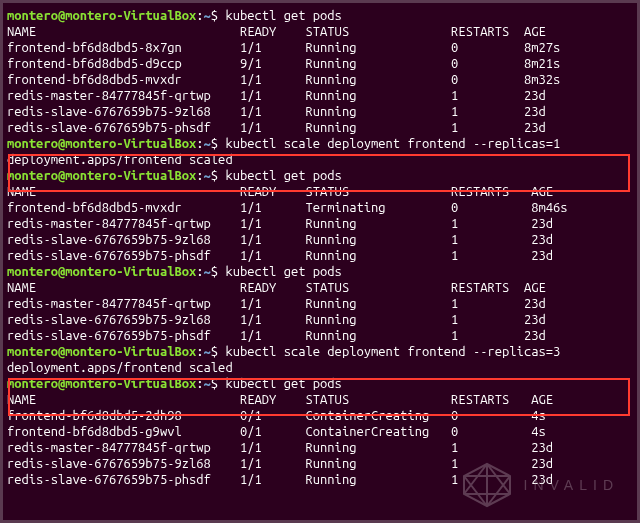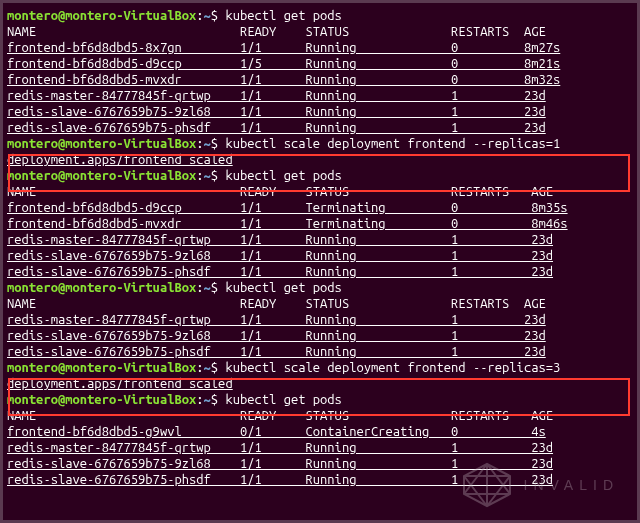--- a/index.html
+++ b/index.html
@@ -24,21 +24,21 @@
     background: #2c001e;
   }
   .line {
     white-space: pre;
   }
   .user { color: #8ae234; font-weight: bold; }
   .colon { color: #ffffff; }
   .path { color: #729fcf; font-weight: bold; }
   .cmd { color: #ffffff; }
   .hdr { color: #ffffff; font-weight: normal; }
-  .txt { color: #ffffff; text-decoration: underline; }
+  .txt { color: #ffffff; }
   .hl {
     position: absolute;
     border: 2px solid #ff3b30;
     box-sizing: border-box;
     pointer-events: none;
   }
   
   .hl1 { left: 5px; top: 151px; width: 622px; height: 38px; }
   .hl2 { left: 5px; top: 375px; width: 622px; height: 38px; }
 
@@ -61,43 +61,43 @@
   .wm-text { line-height: 22px; }
 </style>
 </head>
 <body>
 
 <div class="terminal">
   <div id="content">
       <div class="line"><span class="user">montero@montero-VirtualBox</span><span class="colon">:</span><span class="path">~</span><span class="cmd">$ </span><span class="cmd">kubectl get pods</span></div>
       <div class="line"><span class="hdr">NAME                            READY    STATUS              RESTARTS  AGE</span></div>
       <div class="line"><span class="txt">frontend-bf6d8dbd5-8x7gn        1/1      Running             0         8m27s</span></div>
-      <div class="line"><span class="txt">frontend-bf6d8dbd5-d9ccp        1/5      Running             0         8m21s</span></div>
+      <div class="line"><span class="txt">frontend-bf6d8dbd5-d9ccp        9/1      Running             0         8m21s</span></div>
       <div class="line"><span class="txt">frontend-bf6d8dbd5-mvxdr        1/1      Running             0         8m32s</span></div>
       <div class="line"><span class="txt">redis-master-84777845f-qrtwp    1/1      Running             1         23d</span></div>
       <div class="line"><span class="txt">redis-slave-6767659b75-9zl68    1/1      Running             1         23d</span></div>
       <div class="line"><span class="txt">redis-slave-6767659b75-phsdf    1/1      Running             1         23d</span></div>
       <div class="line"><span class="user">montero@montero-VirtualBox</span><span class="colon">:</span><span class="path">~</span><span class="cmd">$ </span><span class="cmd">kubectl scale deployment frontend --replicas=1</span></div>
       <div class="line"><span class="txt">deployment.apps/frontend scaled</span></div>
       <div class="line"><span class="user">montero@montero-VirtualBox</span><span class="colon">:</span><span class="path">~</span><span class="cmd">$ </span><span class="cmd">kubectl get pods</span></div>
       <div class="line"><span class="hdr">NAME                            READY    STATUS              RESTARTS   AGE</span></div>
-      <div class="line"><span class="txt">frontend-bf6d8dbd5-d9ccp        1/1      Terminating         0          8m35s</span></div>
       <div class="line"><span class="txt">frontend-bf6d8dbd5-mvxdr        1/1      Terminating         0          8m46s</span></div>
       <div class="line"><span class="txt">redis-master-84777845f-qrtwp    1/1      Running             1          23d</span></div>
       <div class="line"><span class="txt">redis-slave-6767659b75-9zl68    1/1      Running             1          23d</span></div>
       <div class="line"><span class="txt">redis-slave-6767659b75-phsdf    1/1      Running             1          23d</span></div>
       <div class="line"><span class="user">montero@montero-VirtualBox</span><span class="colon">:</span><span class="path">~</span><span class="cmd">$ </span><span class="cmd">kubectl get pods</span></div>
       <div class="line"><span class="hdr">NAME                            READY    STATUS              RESTARTS  AGE</span></div>
       <div class="line"><span class="txt">redis-master-84777845f-qrtwp    1/1      Running             1         23d</span></div>
       <div class="line"><span class="txt">redis-slave-6767659b75-9zl68    1/1      Running             1         23d</span></div>
       <div class="line"><span class="txt">redis-slave-6767659b75-phsdf    1/1      Running             1         23d</span></div>
       <div class="line"><span class="user">montero@montero-VirtualBox</span><span class="colon">:</span><span class="path">~</span><span class="cmd">$ </span><span class="cmd">kubectl scale deployment frontend --replicas=3</span></div>
       <div class="line"><span class="txt">deployment.apps/frontend scaled</span></div>
       <div class="line"><span class="user">montero@montero-VirtualBox</span><span class="colon">:</span><span class="path">~</span><span class="cmd">$ </span><span class="cmd">kubectl get pods</span></div>
       <div class="line"><span class="hdr">NAME                            READY    STATUS              RESTARTS   AGE</span></div>
+      <div class="line"><span class="txt">frontend-bf6d8dbd5-2dh98        0/1      ContainerCreating   0          4s</span></div>
       <div class="line"><span class="txt">frontend-bf6d8dbd5-g9wvl        0/1      ContainerCreating   0          4s</span></div>
       <div class="line"><span class="txt">redis-master-84777845f-qrtwp    1/1      Running             1          23d</span></div>
       <div class="line"><span class="txt">redis-slave-6767659b75-9zl68    1/1      Running             1          23d</span></div>
       <div class="line"><span class="txt">redis-slave-6767659b75-phsdf    1/1      Running             1          23d</span></div>
     </div>
 
   <div class="hl hl1"></div>
   <div class="hl hl2"></div>
 
   <div class="wm">

